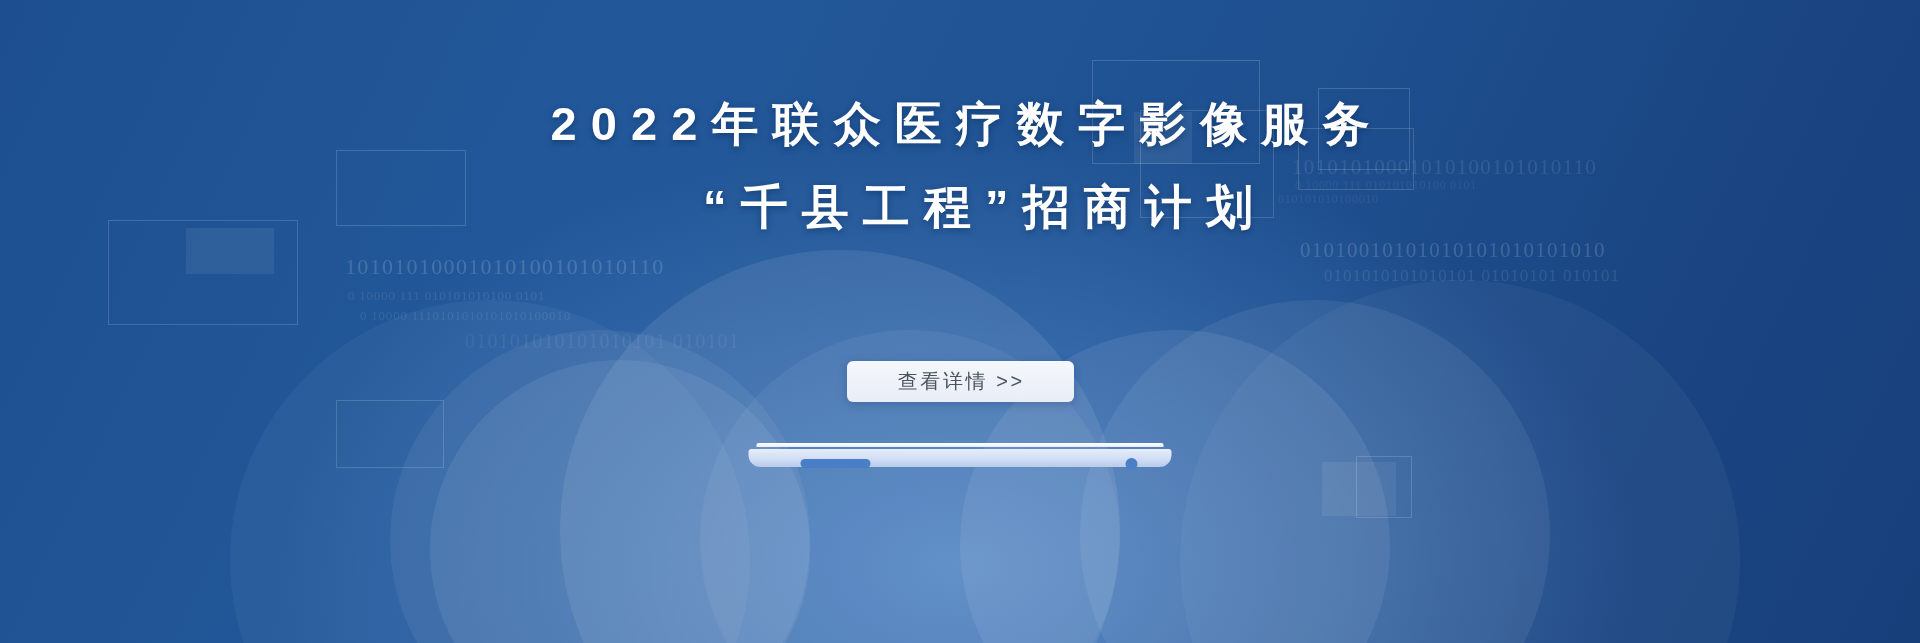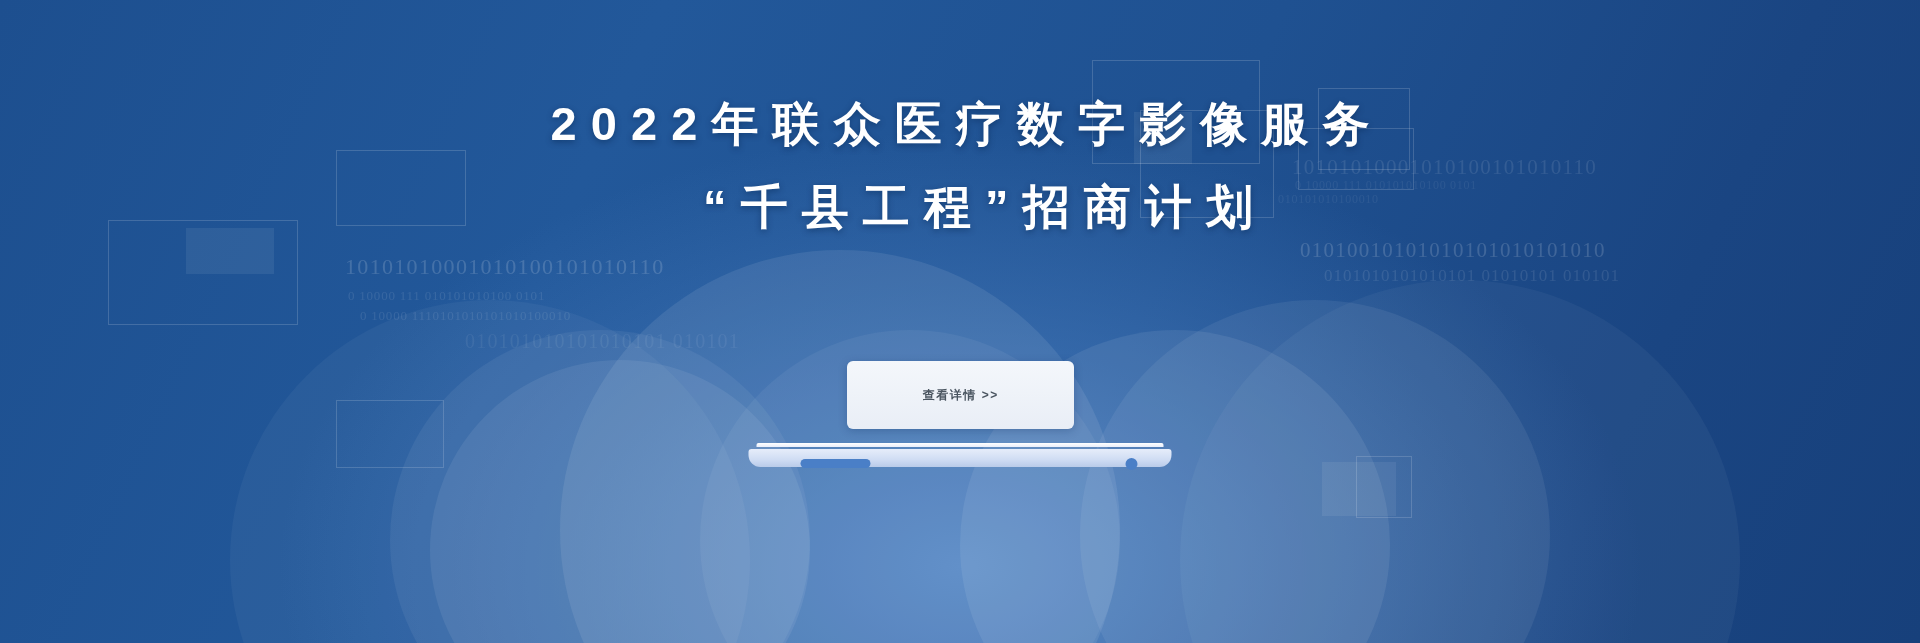--- a/index.html
+++ b/index.html
@@ -89,33 +89,32 @@
     left: 0; right: 0;
     top: 361px;
     display: flex;
     justify-content: center;
   }
   .cta-button {
     display: inline-flex;
     align-items: center;
     justify-content: center;
     width: 227px;
-    height: 68px;
+    height: 41px;
     border-radius: 6px;
     background: linear-gradient(180deg, #f4f7fb 0%, #e9eef6 100%);
     color: #4a5560;
-    font-size: 12px;
+    font-size: 20px;
     letter-spacing: 0.13em;
     text-indent: 0.13em;
     border: none;
     cursor: pointer;
     box-shadow: 0 2px 8px rgba(10,40,90,0.25);
     font-family: "Liberation Sans", "DejaVu Sans", sans-serif;
     white-space: nowrap;
-    font-weight: bold;
   }
 
   
   .laptop {
     position: absolute;
     left: 50%;
     transform: translateX(-50%);
     top: 443px;
     width: 423px;
     height: 30px;

